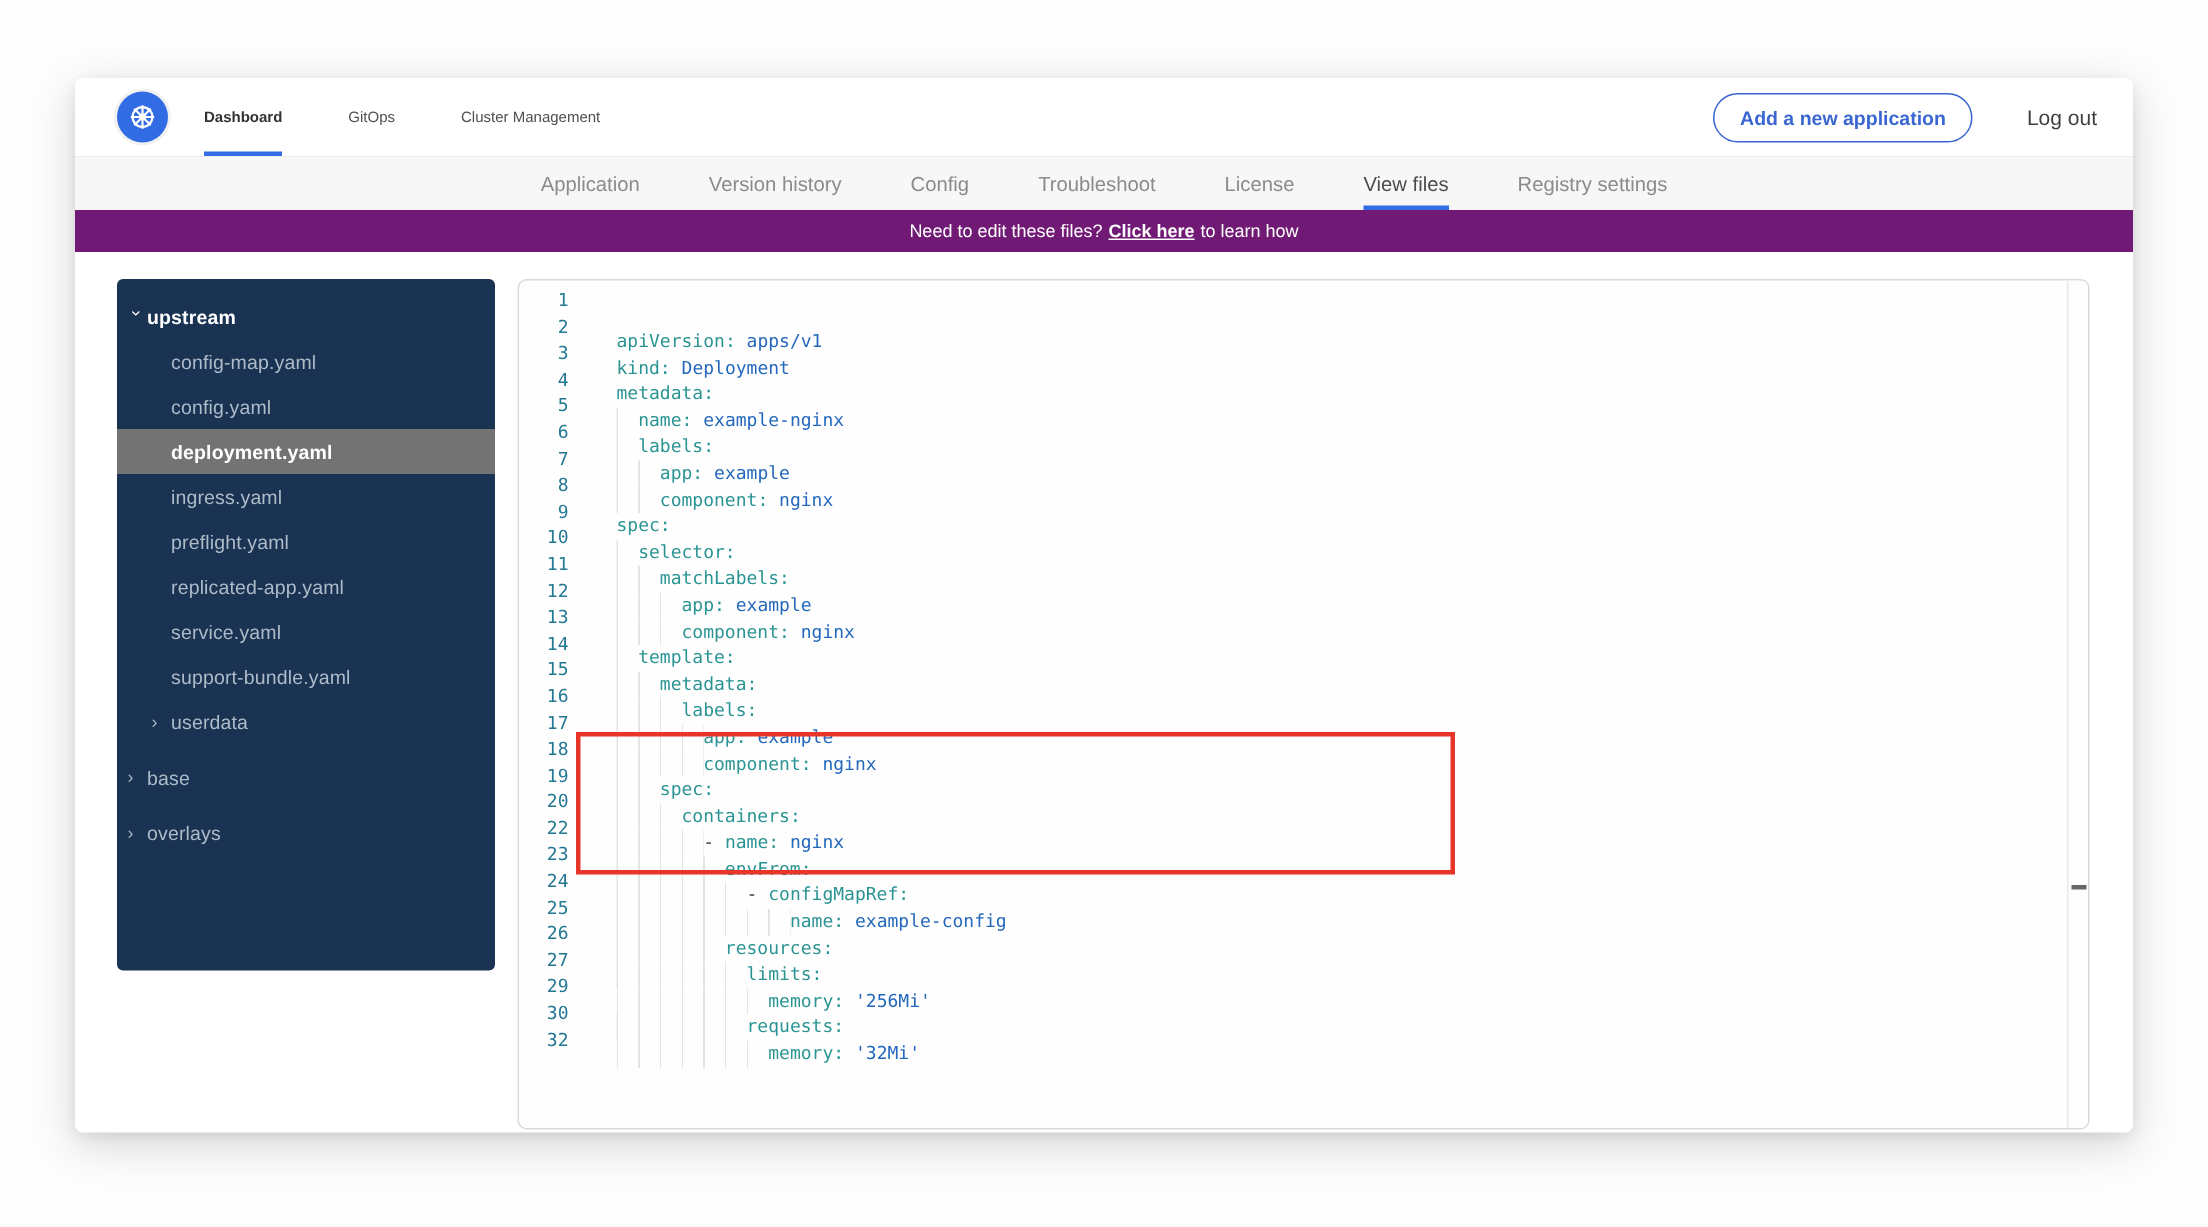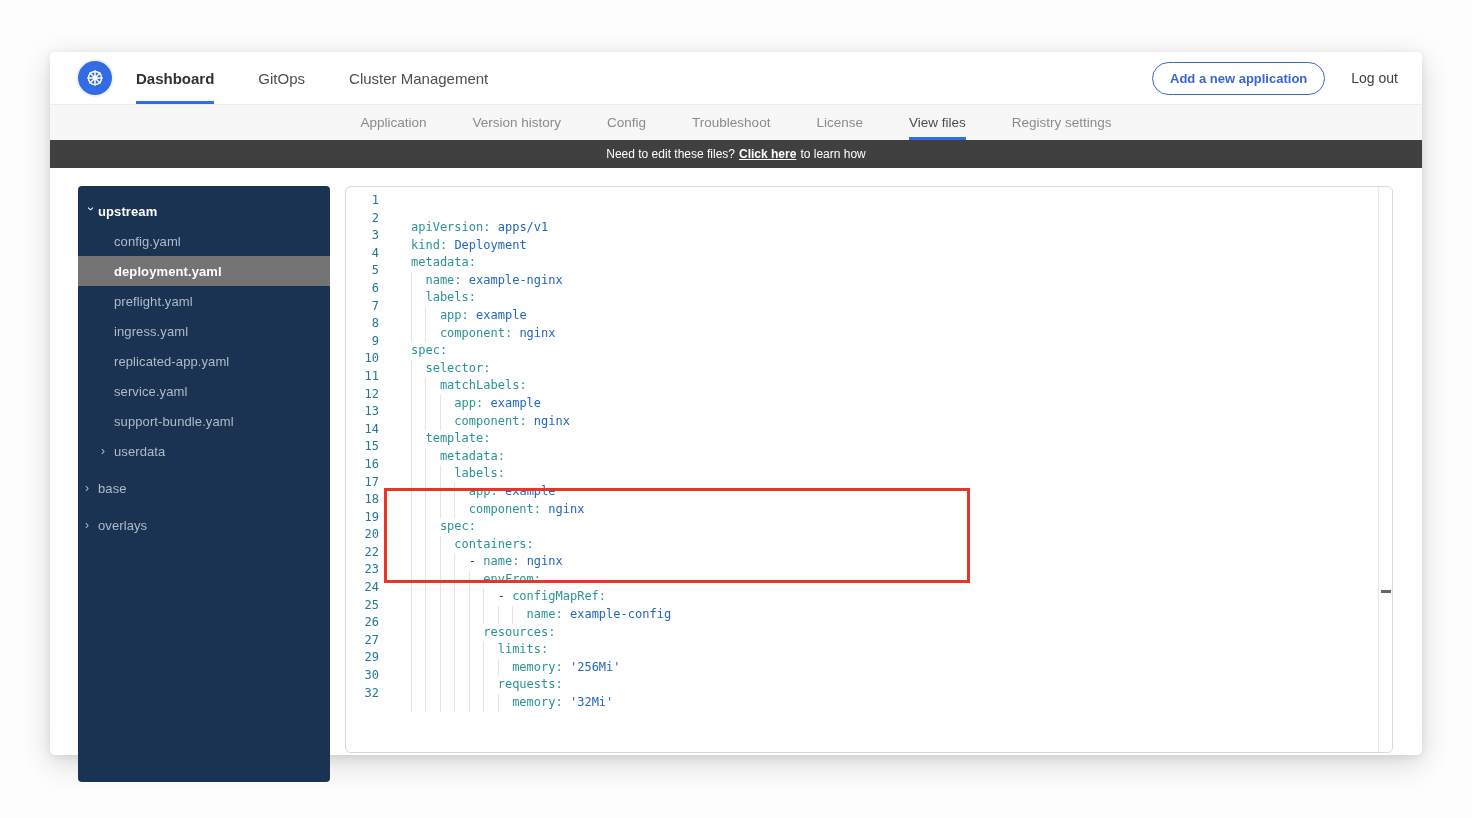--- a/index.html
+++ b/index.html
@@ -13,43 +13,43 @@
 
   
   .header { position:absolute; left:0; top:0; width:100%; height:53px;
     background:#fff; border-bottom:1px solid #ececec; display:flex; align-items:stretch;
     border-radius:5px 5px 0 0; }
   .logo-wrap { display:flex; align-items:center; padding:0 24px 0 28px; }
   .k8s-logo { width:34px; height:34px; border-radius:50%; background:#326ce5;
     display:flex; align-items:center; justify-content:center;
     box-shadow:0 0 0 2px #f1f1f1; }
   .main-nav { display:flex; align-items:stretch; gap:44px; }
-  .main-nav .nav-item { display:flex; align-items:center; font-size:15px; color:#4f4f4f;
+  .main-nav .nav-item { display:flex; align-items:center; font-size:10px; color:#4f4f4f;
     cursor:pointer; border-bottom:3px solid transparent; padding-top:3px; }
   .main-nav .nav-item.active { color:#323232; font-weight:700; border-bottom-color:#326de5; }
-  .header-right { margin-left:auto; display:flex; align-items:center; gap:26px; padding-right:24px; }
+  .header-right { margin-left:auto; display:flex; align-items:center; gap:36px; padding-right:24px; }
   .add-app-btn { border:1.5px solid #3a66d2; color:#3a66d2; background:#fff; font-weight:700;
     font-size:13px; padding:8px 17px; border-radius:18px; cursor:pointer;
     font-family:"Liberation Sans", sans-serif; }
   .logout { font-size:14px; color:#3f3f3f; cursor:pointer; }
 
   
   .subnav { position:absolute; left:0; top:53px; width:100%; height:35px; background:#f7f7f7;
     display:flex; align-items:stretch; justify-content:center; gap:46px; }
   .subnav .sub-tab { display:flex; align-items:center; font-size:13.5px; color:#8b8b8b;
     cursor:pointer; border-bottom:3px solid transparent; padding-top:2px; }
   .subnav .sub-tab.active { color:#4c4c4c; border-bottom-color:#326de5; }
 
   
-  .banner { position:absolute; left:0; top:88px; width:100%; height:28px; background:#404040;
+  .banner { position:absolute; left:0; top:88px; width:100%; height:28px; background:#701a75;
     color:#fff; font-size:12px; display:flex; align-items:center; justify-content:center; gap:4px; }
   .banner a { color:#fff; font-weight:700; text-decoration:underline; cursor:pointer; }
 
   
-  .file-tree { position:absolute; left:28px; top:134px; width:252px; height:596px;
+  .file-tree { position:absolute; left:28px; top:134px; width:252px; height:461px;
     background:#1a3352; border-radius:4px; padding-top:10px; overflow:hidden; }
   .tree-row { display:flex; align-items:center; font-size:13px; padding:7.5px 10px 7.5px 20px;
     color:#aebbc9; cursor:pointer; letter-spacing:.1px; }
   .tree-row.depth1 { padding-left:36px; }
   .tree-row.folder-open { color:#fff; font-weight:700; }
   .tree-row.selected { background:#737373; color:#fff; font-weight:700; }
   .tree-row.root-gap { margin-top:7px; }
   .chev { display:inline-block; width:13px; font-size:12px; line-height:1; color:inherit;
     font-weight:400; margin-left:-13px; }
   .chev.down { transform:rotate(90deg) translateX(1px); transform-origin:45% 55%; }
@@ -125,30 +125,33 @@
     <a>Click here</a>
     <span>to learn how</span>
   </div>
 
   <aside class="file-tree" id="file-tree">
       <div class="tree-row folder-open">
         <span class="chev down">›</span>
         <span>upstream</span>
       </div>
       <div class="tree-row depth1">
+        <span>config-map.yaml</span>
+      </div>
+      <div class="tree-row depth1">
         <span>config.yaml</span>
       </div>
       <div class="tree-row depth1 selected">
         <span>deployment.yaml</span>
       </div>
       <div class="tree-row depth1">
+        <span>ingress.yaml</span>
+      </div>
+      <div class="tree-row depth1">
         <span>preflight.yaml</span>
-      </div>
-      <div class="tree-row depth1">
-        <span>ingress.yaml</span>
       </div>
       <div class="tree-row depth1">
         <span>replicated-app.yaml</span>
       </div>
       <div class="tree-row depth1">
         <span>service.yaml</span>
       </div>
       <div class="tree-row depth1">
         <span>support-bundle.yaml</span>
       </div>

